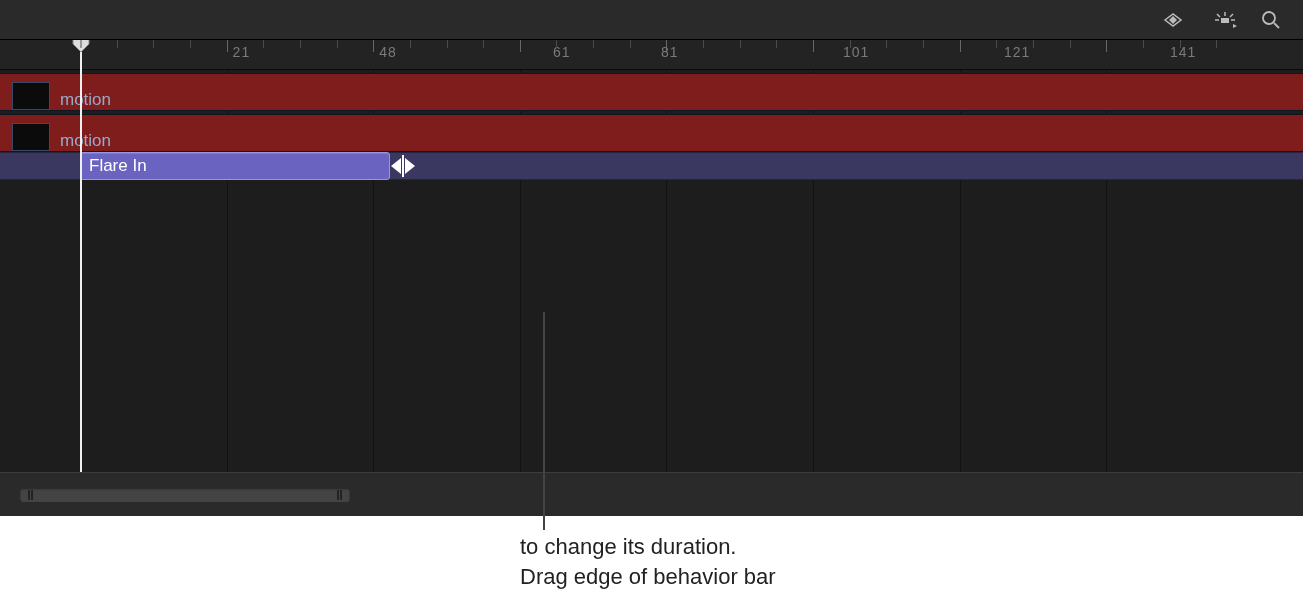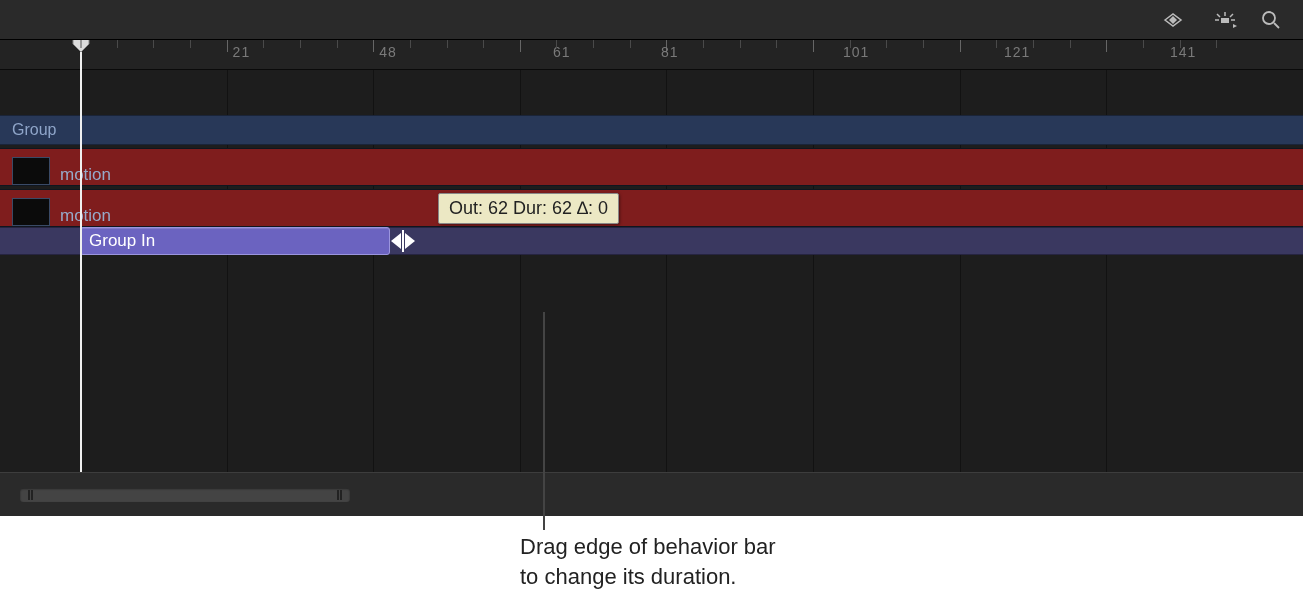--- a/index.html
+++ b/index.html
@@ -325,53 +325,49 @@
       </div>
 
     <div class="playhead" id="playhead" style="left: 80px;">
       <svg class="playhead-head" viewBox="0 0 20 20">
         <path d="M2 2 H18 V10 L10 18 L2 10 Z" fill="#ddd" stroke="#888"></path>
         <line x1="10" y1="4" x2="10" y2="14" stroke="#555"></line>
       </svg>
     </div>
 
     <div class="tracks">
-      <div class="group-track">
-        <span>Group</span>
-      </div>
 
       <div class="clip-track">
         <div class="clip-thumb"></div>
         <span>motion</span>
       </div>
 
       <div class="clip-track">
         <div class="clip-thumb"></div>
         <span>motion</span>
       </div>
 
       <div class="behavior-row">
         <div class="behavior-bg"></div>
         <div class="behavior-bar" id="behaviorBar" style="width: 310px; left: 80px;">
-          <span>Group In</span>
+          <span>Flare In</span>
           <div class="edge-handle">
             <div class="tri-left"></div>
             <div class="trim-divider"></div>
             <div class="tri-right"></div>
           </div>
-          <div class="tooltip">Out: 62 Dur: 62 ∆: 0</div>
         </div>
       </div>
     </div>
 
   </div>
 
   <div class="footer">
     <div class="zoom-slider"></div>
   </div>
 
 </div>
 
 <div class="callout-line"></div>
 <div class="caption">
+  <div>to change its duration.</div>
   <div>Drag edge of behavior bar</div>
-  <div>to change its duration.</div>
 </div>
 
 </body></html>

